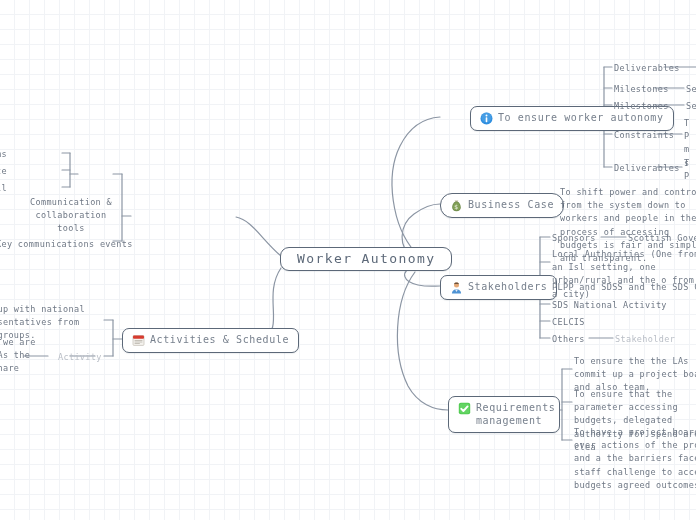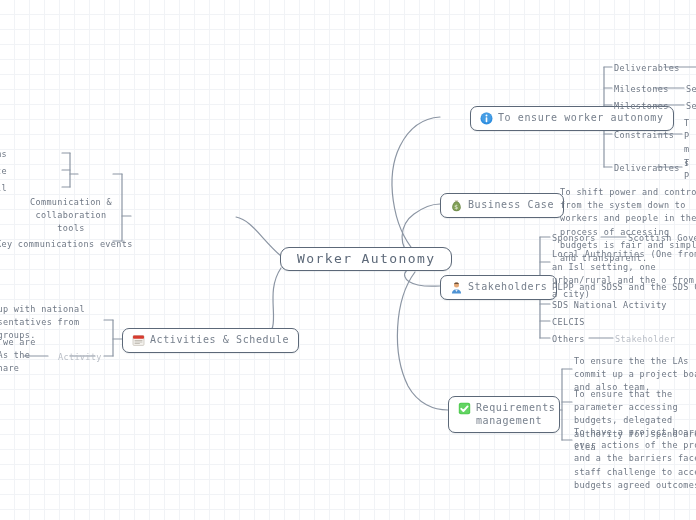--- a/index.html
+++ b/index.html
@@ -196,21 +196,21 @@
 
   <div class="leaf" style="left:614px; top:100px;">Milestones</div>
   <div class="leaf" style="left:686px; top:100px;">Se</div>
 
   <div class="leaf" style="left:614px; top:129px;">Constraints</div>
   <div class="leaf block" style="left:684px; top:117px; width:14px;">T<br>P<br>m<br>s</div>
 
   <div class="leaf" style="left:614px; top:162px;">Deliverables</div>
   <div class="leaf block" style="left:684px; top:157px; width:14px;">T<br>P</div>
 
-  <div class="node" style="left:440px; top:193px;">
+  <div class="node" style="left:440px; top:193px;border-radius:12px;">
     <span class="ico">
       <svg viewBox="0 0 13 13">
         <path d="M4.6 1.4h3.8l-.8 1.5h-2.2z" fill="#b8b39a"></path>
         <path d="M6.5 2.6c2.6 0 4.3 3 4.3 6 0 2.4-1.8 3.6-4.3 3.6S2.2 11 2.2 8.6c0-3 1.7-6 4.3-6z" fill="#6d8a4a"></path>
         <path d="M6.5 3.2c2.2 0 3.6 2.7 3.6 5.4 0 2-1.5 3-3.6 3S2.9 10.6 2.9 8.6c0-2.7 1.4-5.4 3.6-5.4z" fill="#82a057"></path>
         <text x="6.5" y="10.1" font-size="6" font-family="DejaVu Sans, sans-serif" fill="#f2f4ea" text-anchor="middle">$</text>
       </svg>
     </span>
     <span class="node-label">Business Case</span>
   </div>

